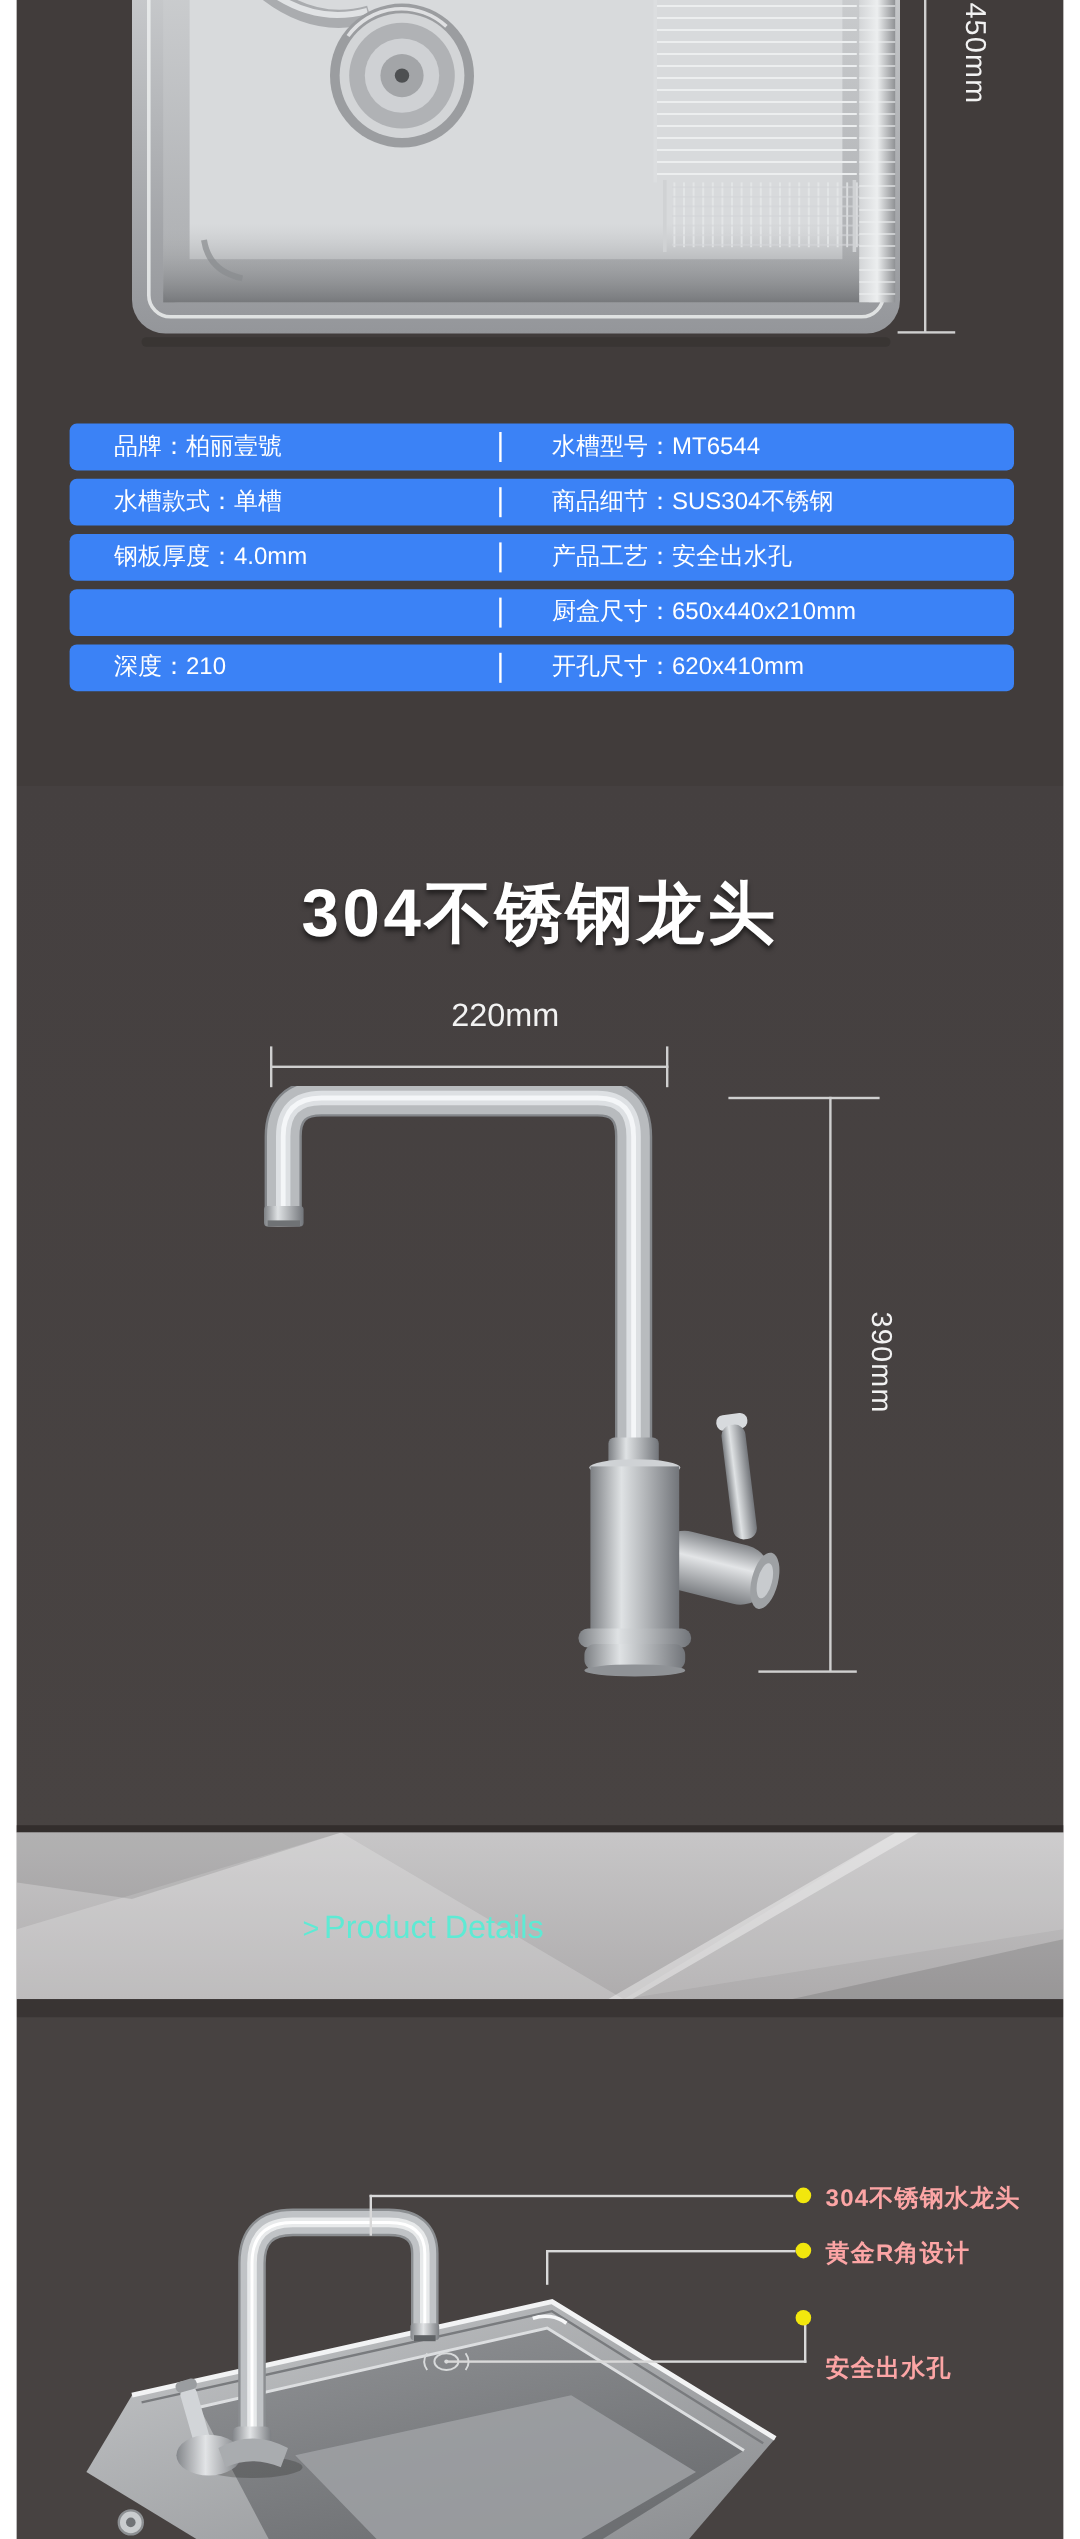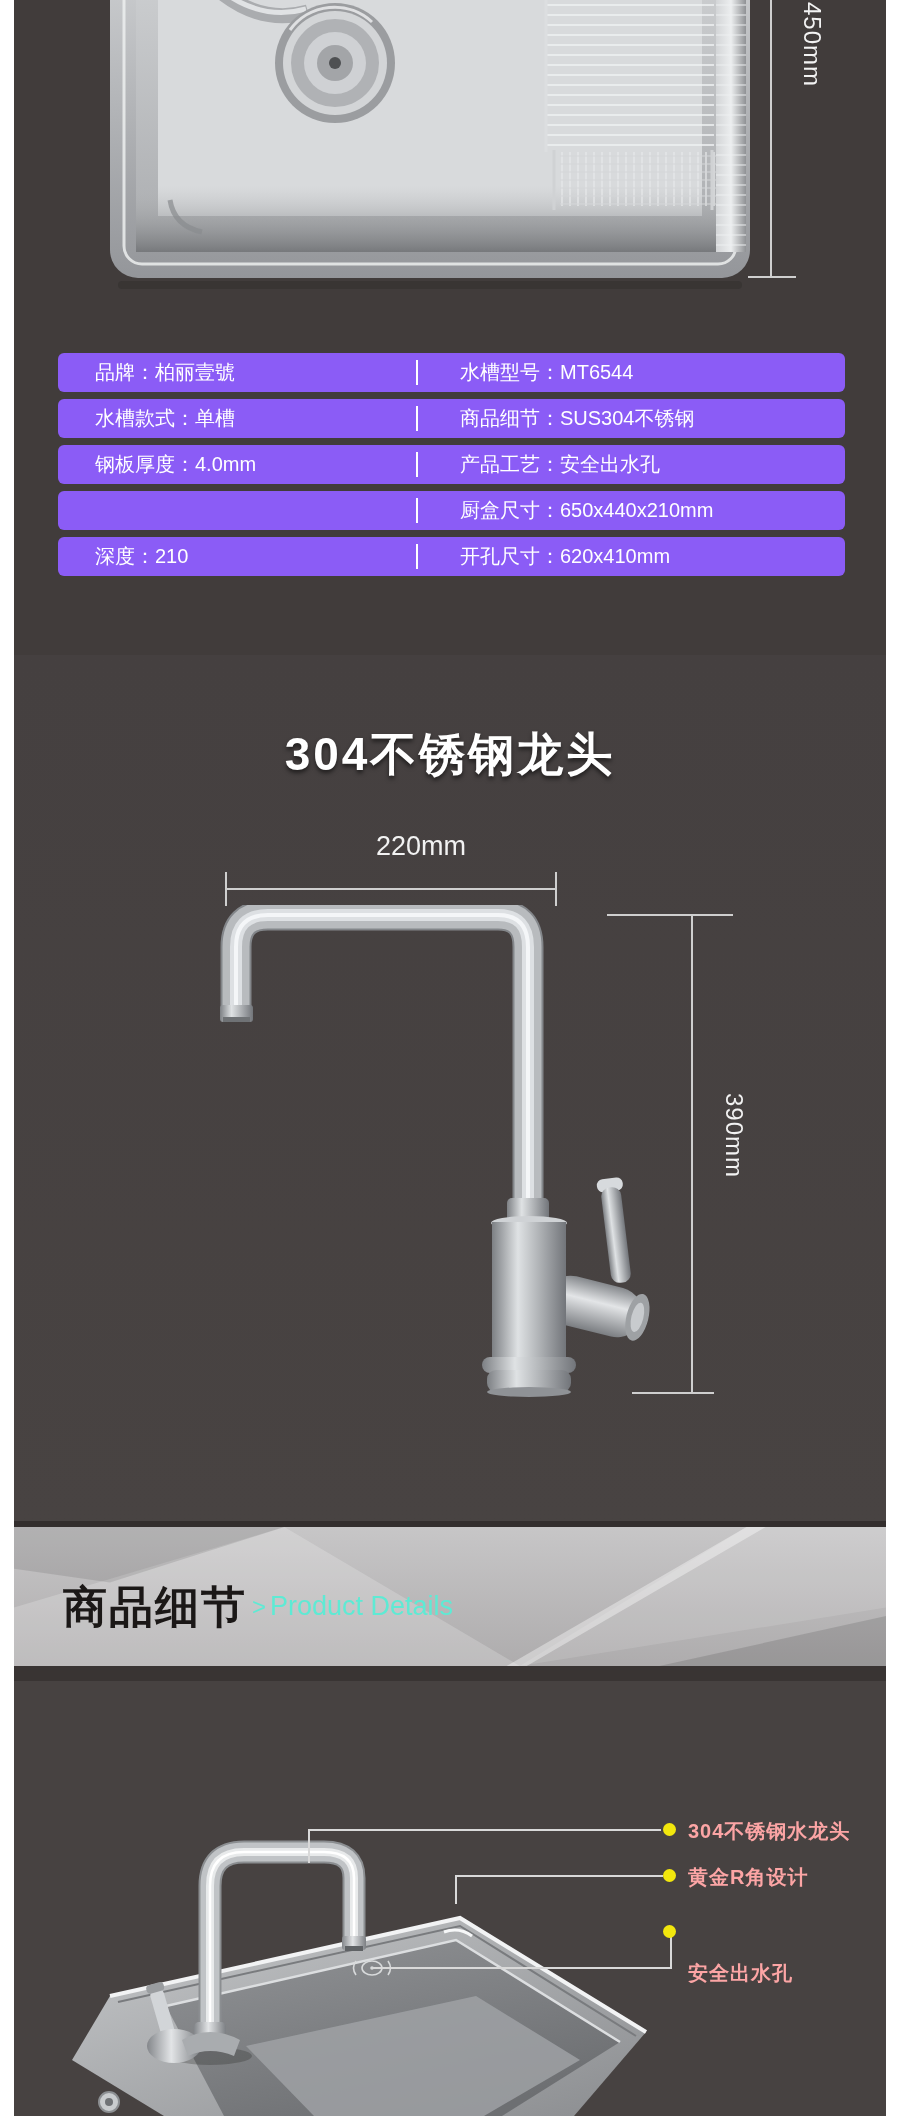--- a/index.html
+++ b/index.html
@@ -6,31 +6,31 @@
   .page{position:relative;width:900px;height:2116px;background:#ffffff;overflow:hidden;
         font-family:"Liberation Sans","DejaVu Sans",sans-serif;}
   .panel{position:absolute;left:14px;top:0;width:872px;height:2116px;background:#474241;}
   .abs{position:absolute;}
   
   .bg-top{left:0;top:0;width:872px;height:655px;background:#413c3b;}
   .bg-mid{left:0;top:655px;width:872px;height:872px;background:linear-gradient(180deg,#454040,#484342);}
   .bg-bot{left:0;top:1681px;width:872px;height:435px;background:#474241;}
   
   .spec-table{left:44px;top:353px;width:787px;}
-  .spec-row{position:relative;height:39px;margin-bottom:7px;background:#8b5cf6;border-radius:6px;
+  .spec-row{position:relative;height:39px;margin-bottom:7px;background:#3b82f6;border-radius:6px;
             color:#ffffff;font-size:20px;line-height:39px;}
   .spec-left{position:absolute;left:37px;top:0;white-space:nowrap;}
   .spec-right{position:absolute;left:402px;top:0;white-space:nowrap;}
   .spec-div{position:absolute;left:358px;top:7px;width:2px;height:25px;background:#ffffff;}
   
   .dimline{background:#cfcfcf;}
   .dimlabel{color:#f2f2f2;font-size:24px;letter-spacing:1px;}
   .vtext{writing-mode:vertical-rl;}
   
-  .faucet-title{left:0;top:724px;width:872px;text-align:center;color:#ffffff;font-size:46px;
+  .faucet-title{left:0;top:724px;width:872px;text-align:center;color:#ffffff;font-size:56px;
                 font-weight:bold;letter-spacing:3px;text-shadow:0 3px 4px rgba(0,0,0,.55);}
   .dim220{left:287px;top:831px;width:240px;text-align:center;color:#f2f2f2;font-size:27px;}
   
   .banner-shadow{left:0;top:1521px;width:872px;height:6px;background:#332e2d;}
   .banner{left:0;top:1527px;width:872px;height:139px;background:linear-gradient(180deg,#c7c6c7,#aeacad);overflow:hidden;}
   .facet{position:absolute;left:0;top:0;width:100%;height:100%;}
   .f1{background:rgba(255,255,255,.20);clip-path:polygon(31% 0,58% 100%,0 100%,0 58%);}
   .f2{background:rgba(255,255,255,.12);clip-path:polygon(84% 0,100% 0,100% 58%,58% 100%);}
   .f3{background:rgba(0,0,0,.10);clip-path:polygon(0 0,31% 0,11% 40%,0 30%);}
   .f4{background:rgba(255,255,255,.38);clip-path:polygon(84% 0,86.2% 0,58.8% 100%,56.5% 100%);}
@@ -187,21 +187,20 @@
   <div class="abs dimlabel vtext" style="left:706px;top:1093px;">390mm</div>
 
   <div class="abs banner-shadow"></div>
   <div class="abs banner">
     <div class="facet f1"></div>
     <div class="facet f2"></div>
     <div class="facet f3"></div>
     <div class="facet f4"></div>
     <div class="facet f5"></div>
   </div>
-  <div class="abs banner-cn">商品细节</div>
   <div class="abs banner-en">
     <span class="banner-arrow">&gt;</span><span>Product Details</span>
   </div>
   <div class="abs banner-strip"></div>
 
   <svg class="abs" style="left:0;top:1820px;" width="650" height="296" viewBox="0 0 650 296">
     <defs>
       <linearGradient id="bDeck" x1="0" y1="0" x2="1" y2="1">
         <stop offset="0" stop-color="#c6c8ca"></stop>
             <stop offset="1" stop-color="#8b8d90"></stop>

